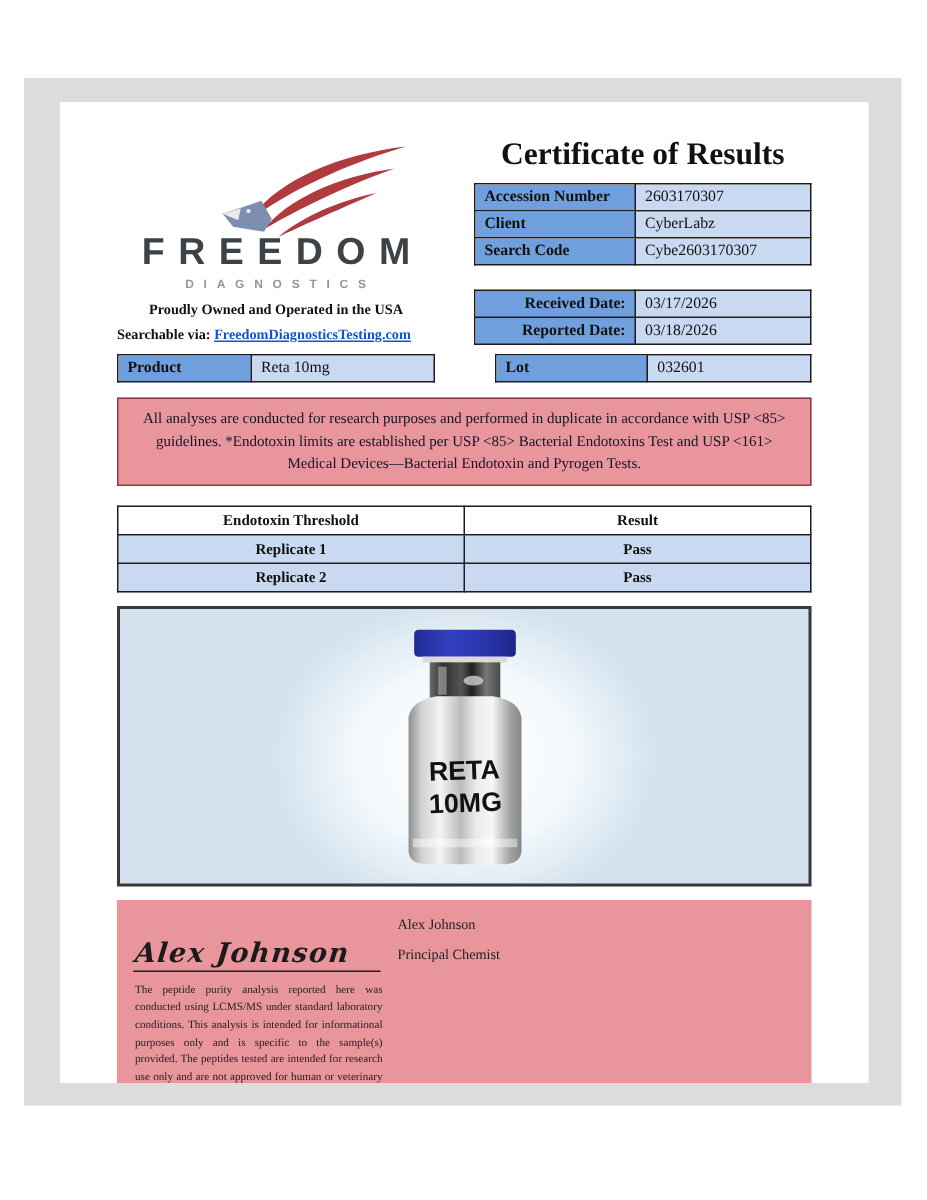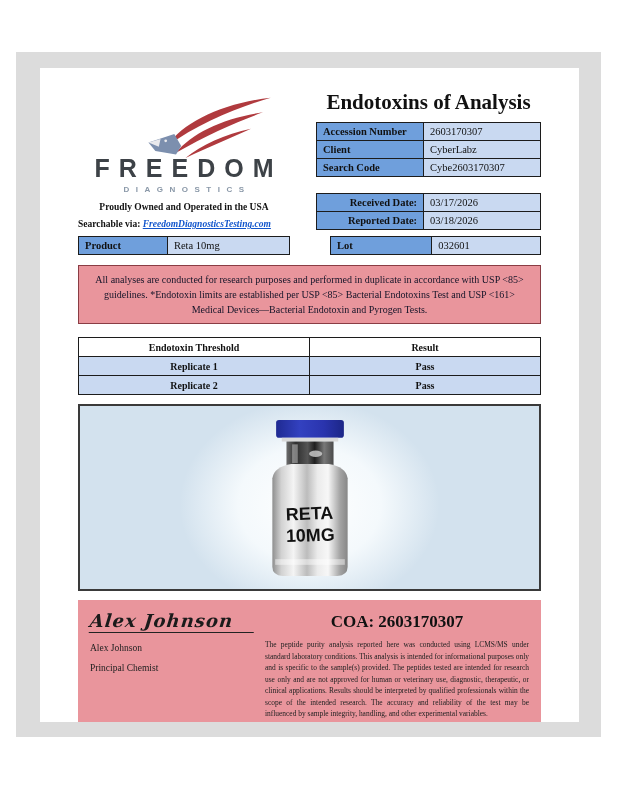--- a/index.html
+++ b/index.html
@@ -24,21 +24,21 @@
     font-family:"Liberation Sans", sans-serif;font-weight:700;
     font-size:25px;letter-spacing:9px;color:#3d4247;line-height:1;
     margin-top:-2px;text-indent:9px;
   }
   .brand-sub{
     font-family:"Liberation Sans", sans-serif;font-weight:700;
     font-size:8px;letter-spacing:6.5px;color:#8a98a8;margin-top:4px;text-indent:6px;
   }
   .tagline{font-size:9.5px;font-weight:bold;margin-top:8px;text-align:center;}
   .searchable{font-size:9.5px;font-weight:bold;margin-top:7px;align-self:flex-start;}
-  .searchable a, .footer a{color:#1155cc;text-decoration:underline;font-style:italic;}
+  .searchable a, .footer a{color:#1155cc;text-decoration:underline;}
   .title-col{padding-top:2px;}
   h1.doc-title{
     font-size:21px;font-weight:bold;margin:0 0 7px 0;text-align:center;letter-spacing:0;
   }
   
   table.kv{border-collapse:collapse;width:100%;table-layout:fixed;}
   table.kv td{
     border:1px solid #1c1c1c;font-size:10.5px;padding:1.5px 6px;height:14px;
     overflow:hidden;white-space:nowrap;
   }
@@ -110,21 +110,21 @@
         <div class="brand">FREEDOM</div>
         <div class="brand-sub">DIAGNOSTICS</div>
         <div class="tagline">Proudly Owned and Operated in the USA</div>
         <div class="searchable">
           <span>Searchable via:</span>
           <a href="#">FreedomDiagnosticsTesting.com</a>
         </div>
       </div>
 
       <div class="title-col">
-        <h1 class="doc-title">Endotoxins of Analysis</h1>
+        <h1 class="doc-title">Certificate of Results</h1>
         <table class="kv info-table">
           <tbody>
             <tr>
               <td class="k">Accession Number</td>
               <td class="v">2603170307</td>
             </tr>
             <tr>
               <td class="k">Client</td>
               <td class="v">CyberLabz</td>
             </tr>
@@ -226,21 +226,20 @@
         <rect x="13" y="150" width="74" height="6" fill="#ffffff" opacity="0.45"></rect>
         <g transform="rotate(-2 50 115)" font-family="Liberation Sans, sans-serif" font-weight="bold" fill="#111" text-anchor="middle">
           <text x="50" y="108" font-size="19">RETA</text>
           <text x="50" y="131" font-size="19">10MG</text>
         </g>
       </svg>
     </div>
 
     <div class="coa">
       <span class="signature">Alex Johnson</span>
-      <div class="coa-heading">COA: 2603170307</div>
       <div class="chemist">
         <div>Alex Johnson</div>
         <div>Principal Chemist</div>
       </div>
       <div class="statement">The peptide purity analysis reported here was conducted using LCMS/MS under standard laboratory conditions. This analysis is intended for informational purposes only and is specific to the sample(s) provided. The peptides tested are intended for research use only and are not approved for human or veterinary use, diagnostic, therapeutic, or clinical applications. Results should be interpreted by qualified professionals within the scope of the intended research. The accuracy and reliability of the test may be influenced by sample integrity, handling, and other experimental variables.</div>
     </div>
 
   </div>
 </div>
 

